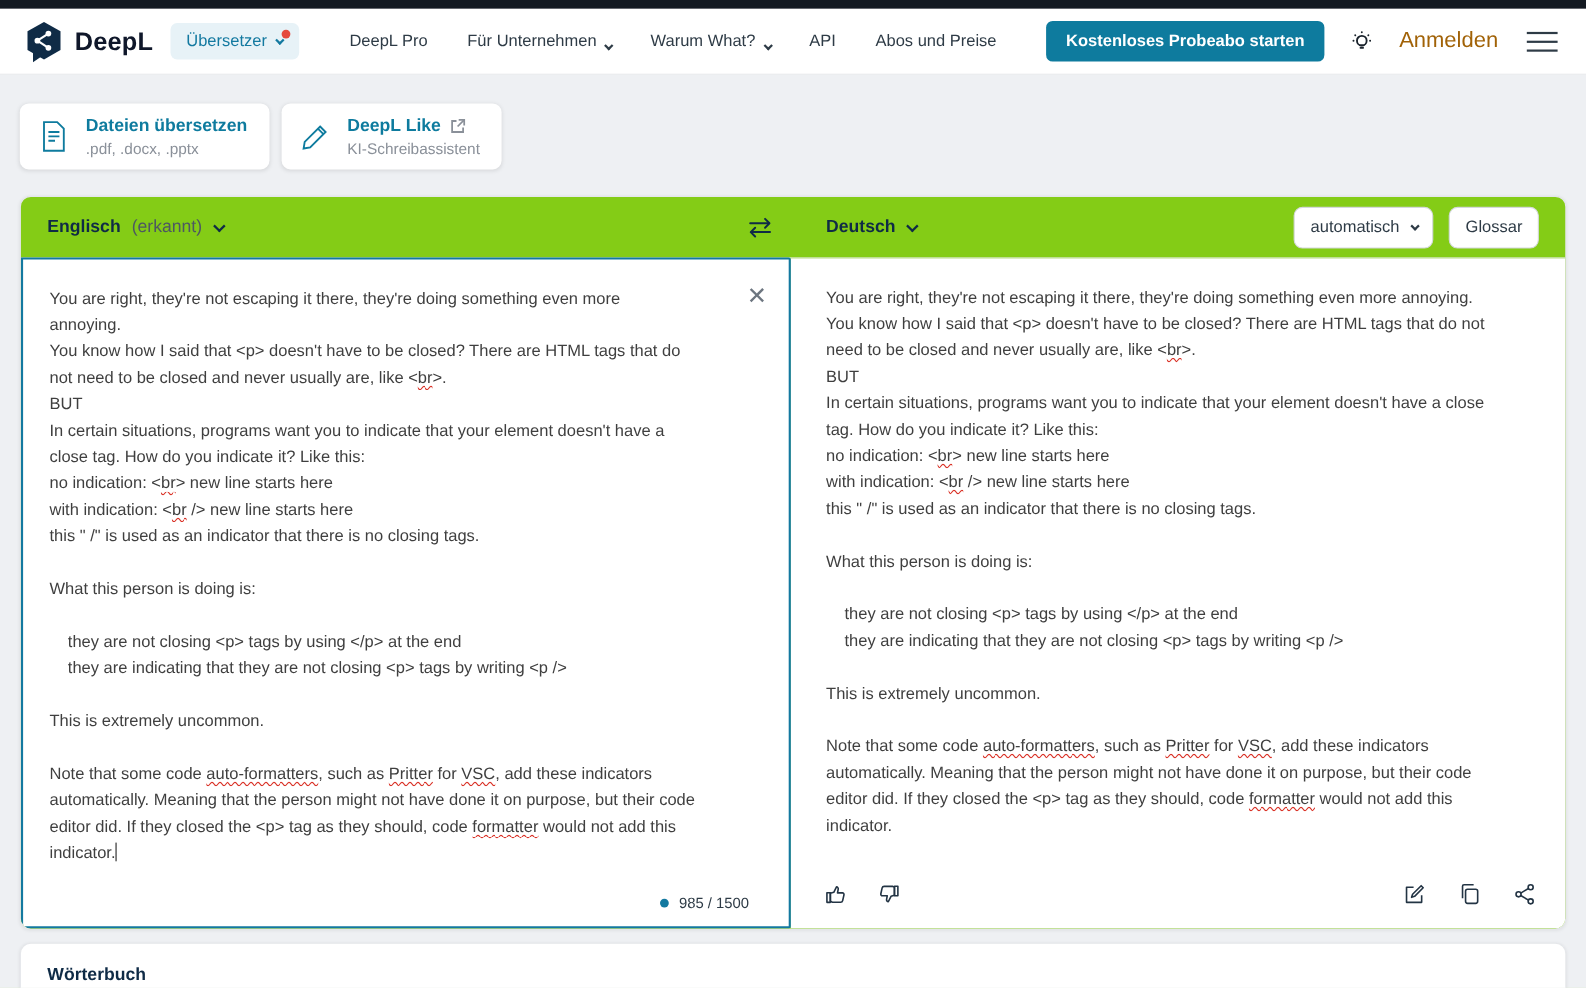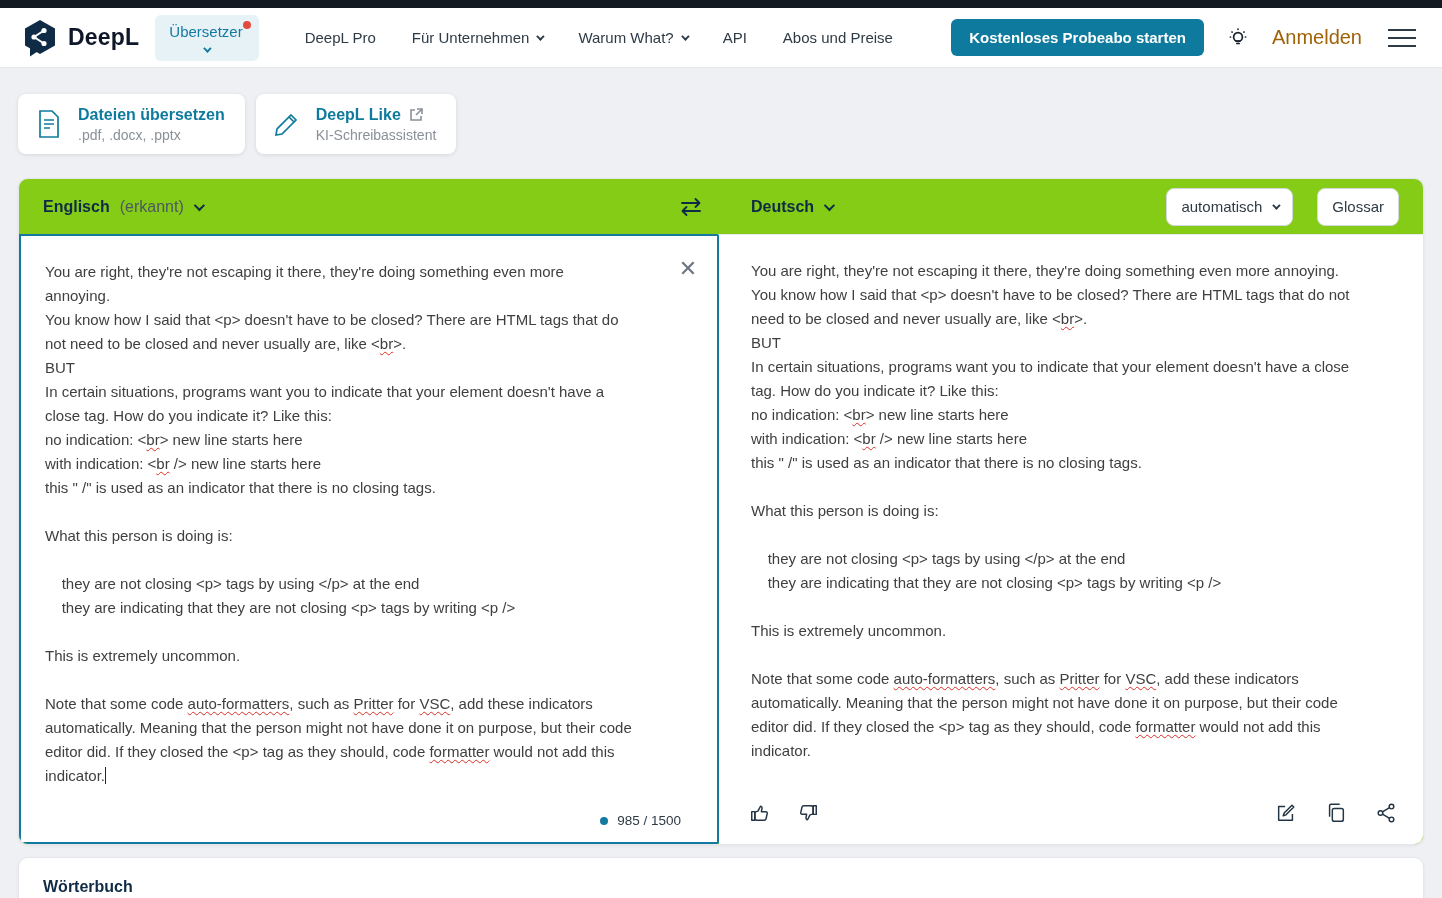--- a/index.html
+++ b/index.html
@@ -7,25 +7,25 @@
     font-family:"Liberation Sans","DejaVu Sans",sans-serif; color:#3c4752; }
 
   
   .top-strip { height:8px; background:#141a22; }
   .navbar { height:60px; background:#fff; border-bottom:1px solid #e7e9ec;
     display:flex; align-items:center; padding:0 22px; }
   .logo-wrap { display:flex; align-items:center; gap:10px; cursor:pointer; }
   .logo-text { font-size:23px; font-weight:700; color:#0f172a; letter-spacing:.2px;text-align:center; }
   .product-pill { margin-left:16px; position:relative; display:flex; align-items:center; gap:7px;
     background:#e7f2f7; color:#1379a0; border-radius:6px; padding:8px 16px 8px 14px;
-    font-size:15px; font-weight:500; cursor:pointer;flex-direction:column; }
+    font-size:15px; font-weight:500; cursor:pointer; }
   .red-dot { position:absolute; top:6px; right:8px; width:8px; height:8px;
     border-radius:50%; background:#e5493d; }
   .nav-links { display:flex; align-items:center; gap:36px; margin-left:46px; font-size:15px; }
-  .nav-item { display:flex; align-items:center; gap:7px; color:#2e3b46; cursor:pointer; white-space:nowrap; }
+  .nav-item { display:flex; align-items:flex-end; gap:7px; color:#2e3b46; cursor:pointer; white-space:nowrap; }
   .nav-right { margin-left:auto; display:flex; align-items:center; gap:22px; }
   .cta-btn { background:#0e7b9e; color:#fff; font-weight:700; font-size:15px;
     border:none; border-radius:6px; padding:10px 18px; cursor:pointer;
     font-family:inherit; }
   .login { font-size:20px; color:#a16207; cursor:pointer; }
   .burger { display:flex; flex-direction:column; gap:6px; cursor:pointer; padding:4px; }
   .burger span { display:block; width:28px; height:2px; background:#2e3b46; }
 
   .chev { display:inline-block; width:8px; height:8px; border-right:2px solid currentColor;
     border-bottom:2px solid currentColor; transform:rotate(45deg) translateY(-2px); }
@@ -51,21 +51,21 @@
   .lang-half.left { width:700px; padding:0 10px 0 24px; }
   .lang-half.right { flex:1; padding:0 24px 0 32px; }
   .lang-btn { display:flex; align-items:center; gap:10px; font-size:16px; font-weight:700;
     color:#0f2b46; cursor:pointer; }
   .lang-note { font-weight:400; color:#4d5862; }
   .swap-btn { margin-left:auto; cursor:pointer; display:flex; align-items:center; padding:6px; }
   .formality-btn, .glossary-btn { border:1px solid #d4d8dc; background:#fff; border-radius:8px;
     height:38px; display:flex; align-items:center; gap:10px; padding:0 14px; font-size:15px;
     color:#2e3b46; cursor:pointer; font-family:inherit; }
   .lang-half.right .spacer { margin-left:auto; }
-  .glossary-btn { margin-left:24px; }
+  .glossary-btn { margin-left:14px; }
 
   .panes { flex:1; display:flex; min-height:0; }
   .source-pane { width:700px; border:2px solid #1379a0; border-top-width:2px; position:relative;
     border-radius:0 2px 2px 0; margin:-1px 0 0 0; background:#fff; }
   .target-pane { flex:1; position:relative; background:#fff; }
 
   .rich { font-size:15px; line-height:24px; color:#3f3f3f; }
   .source-pane .rich { padding:24px 56px 70px 24px; max-width:668px; }
   .target-pane .rich { padding:24px 24px 70px 32px; max-width:672px; }
   .tl-line { white-space:pre-wrap; min-height:24px; }

